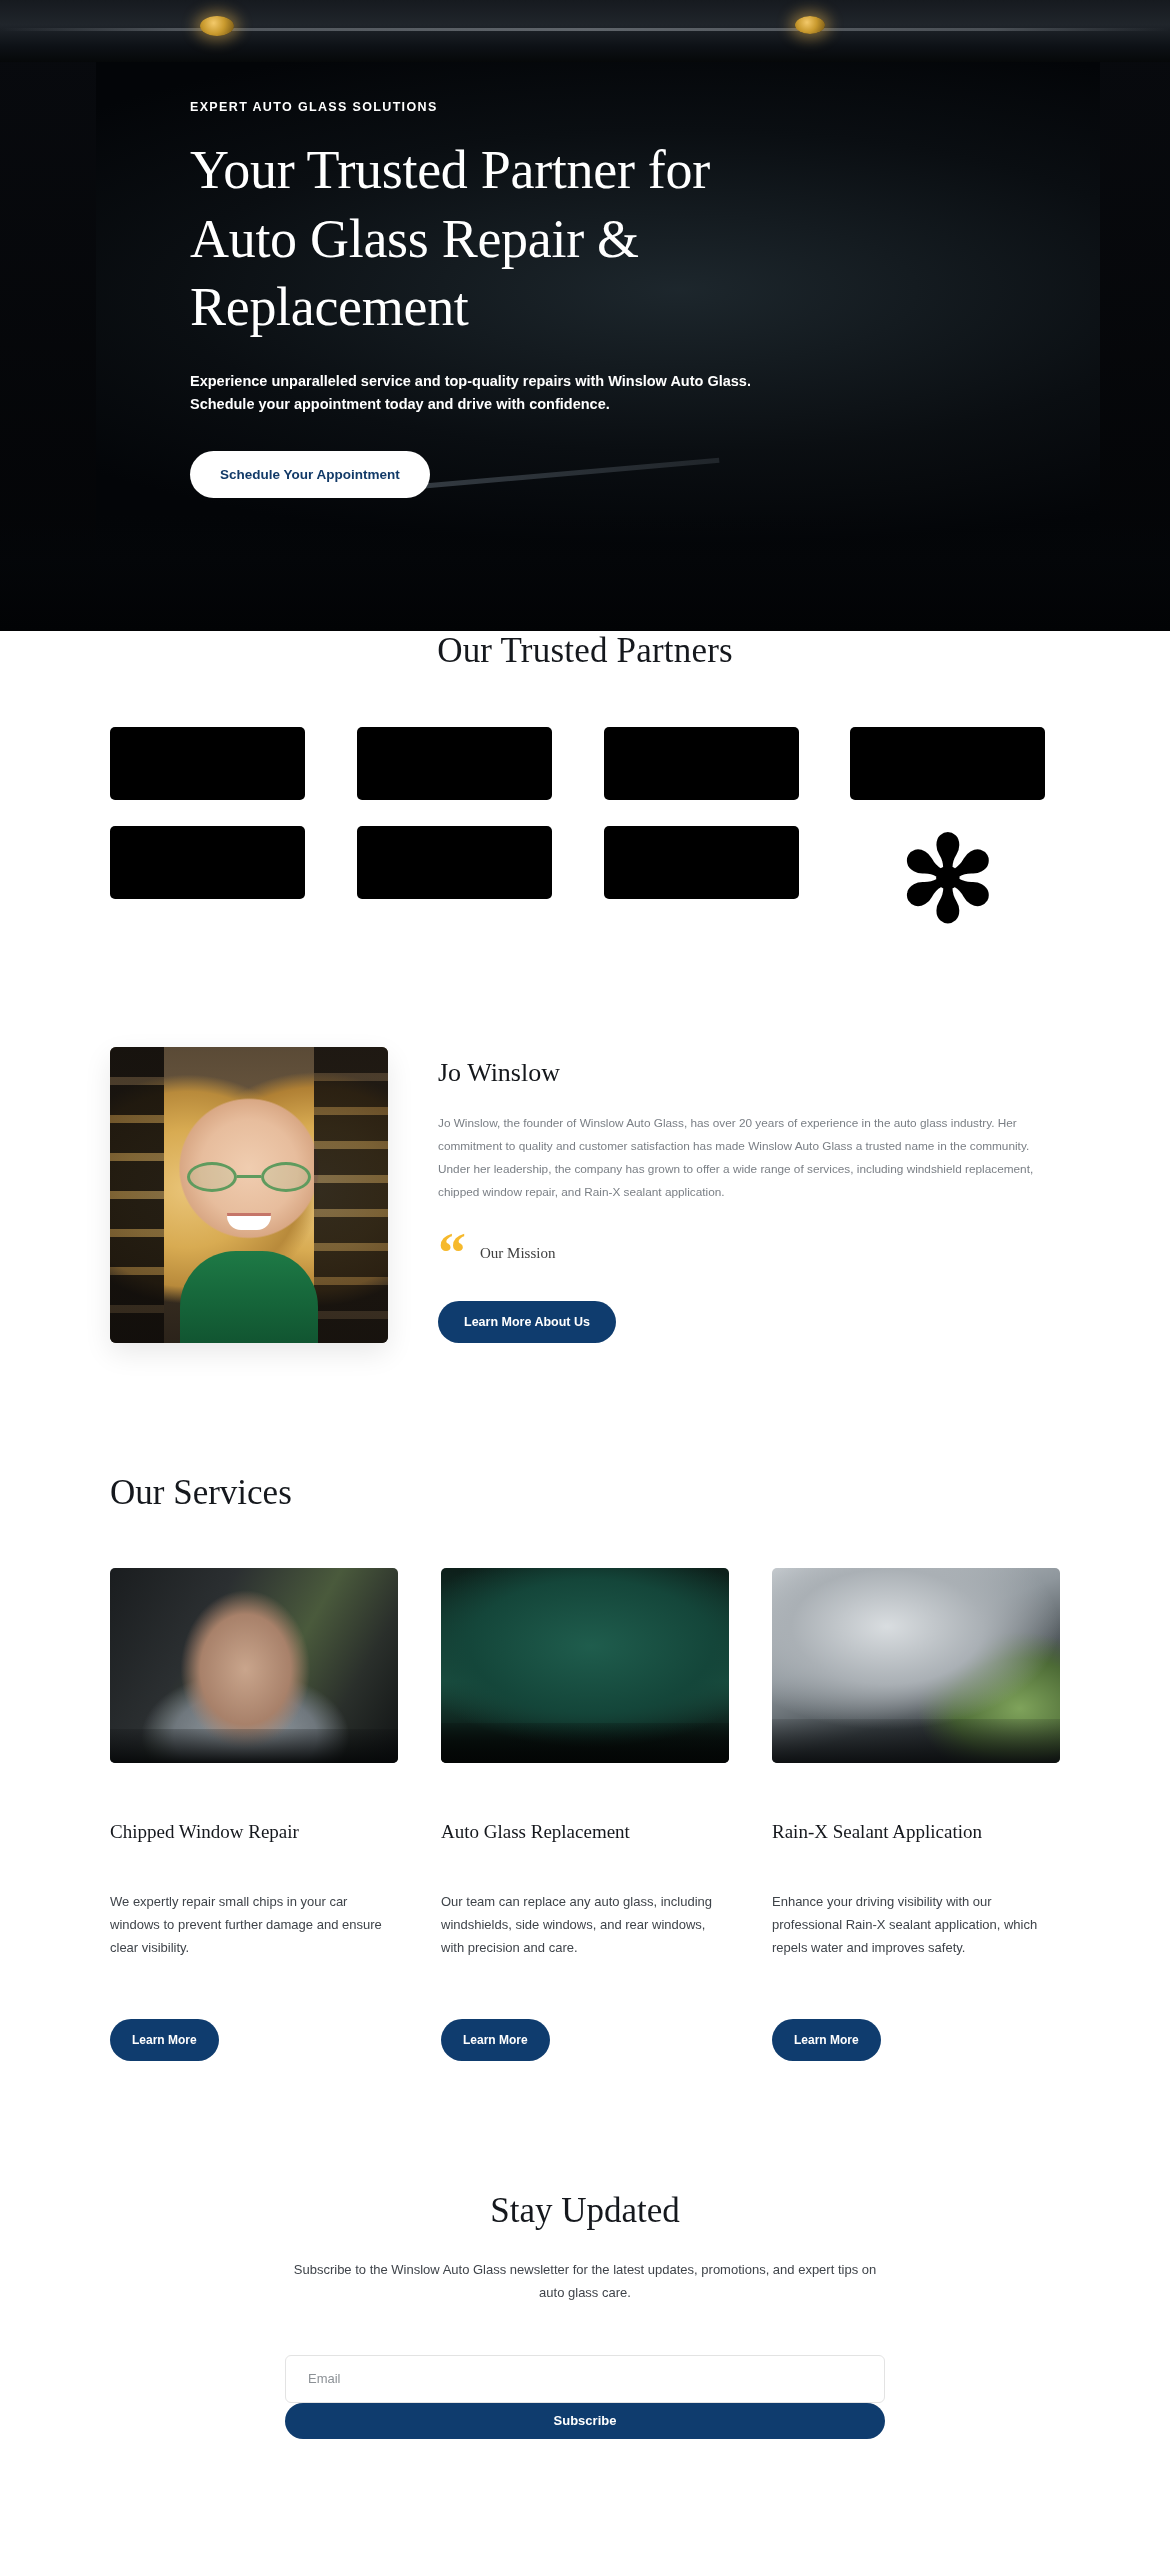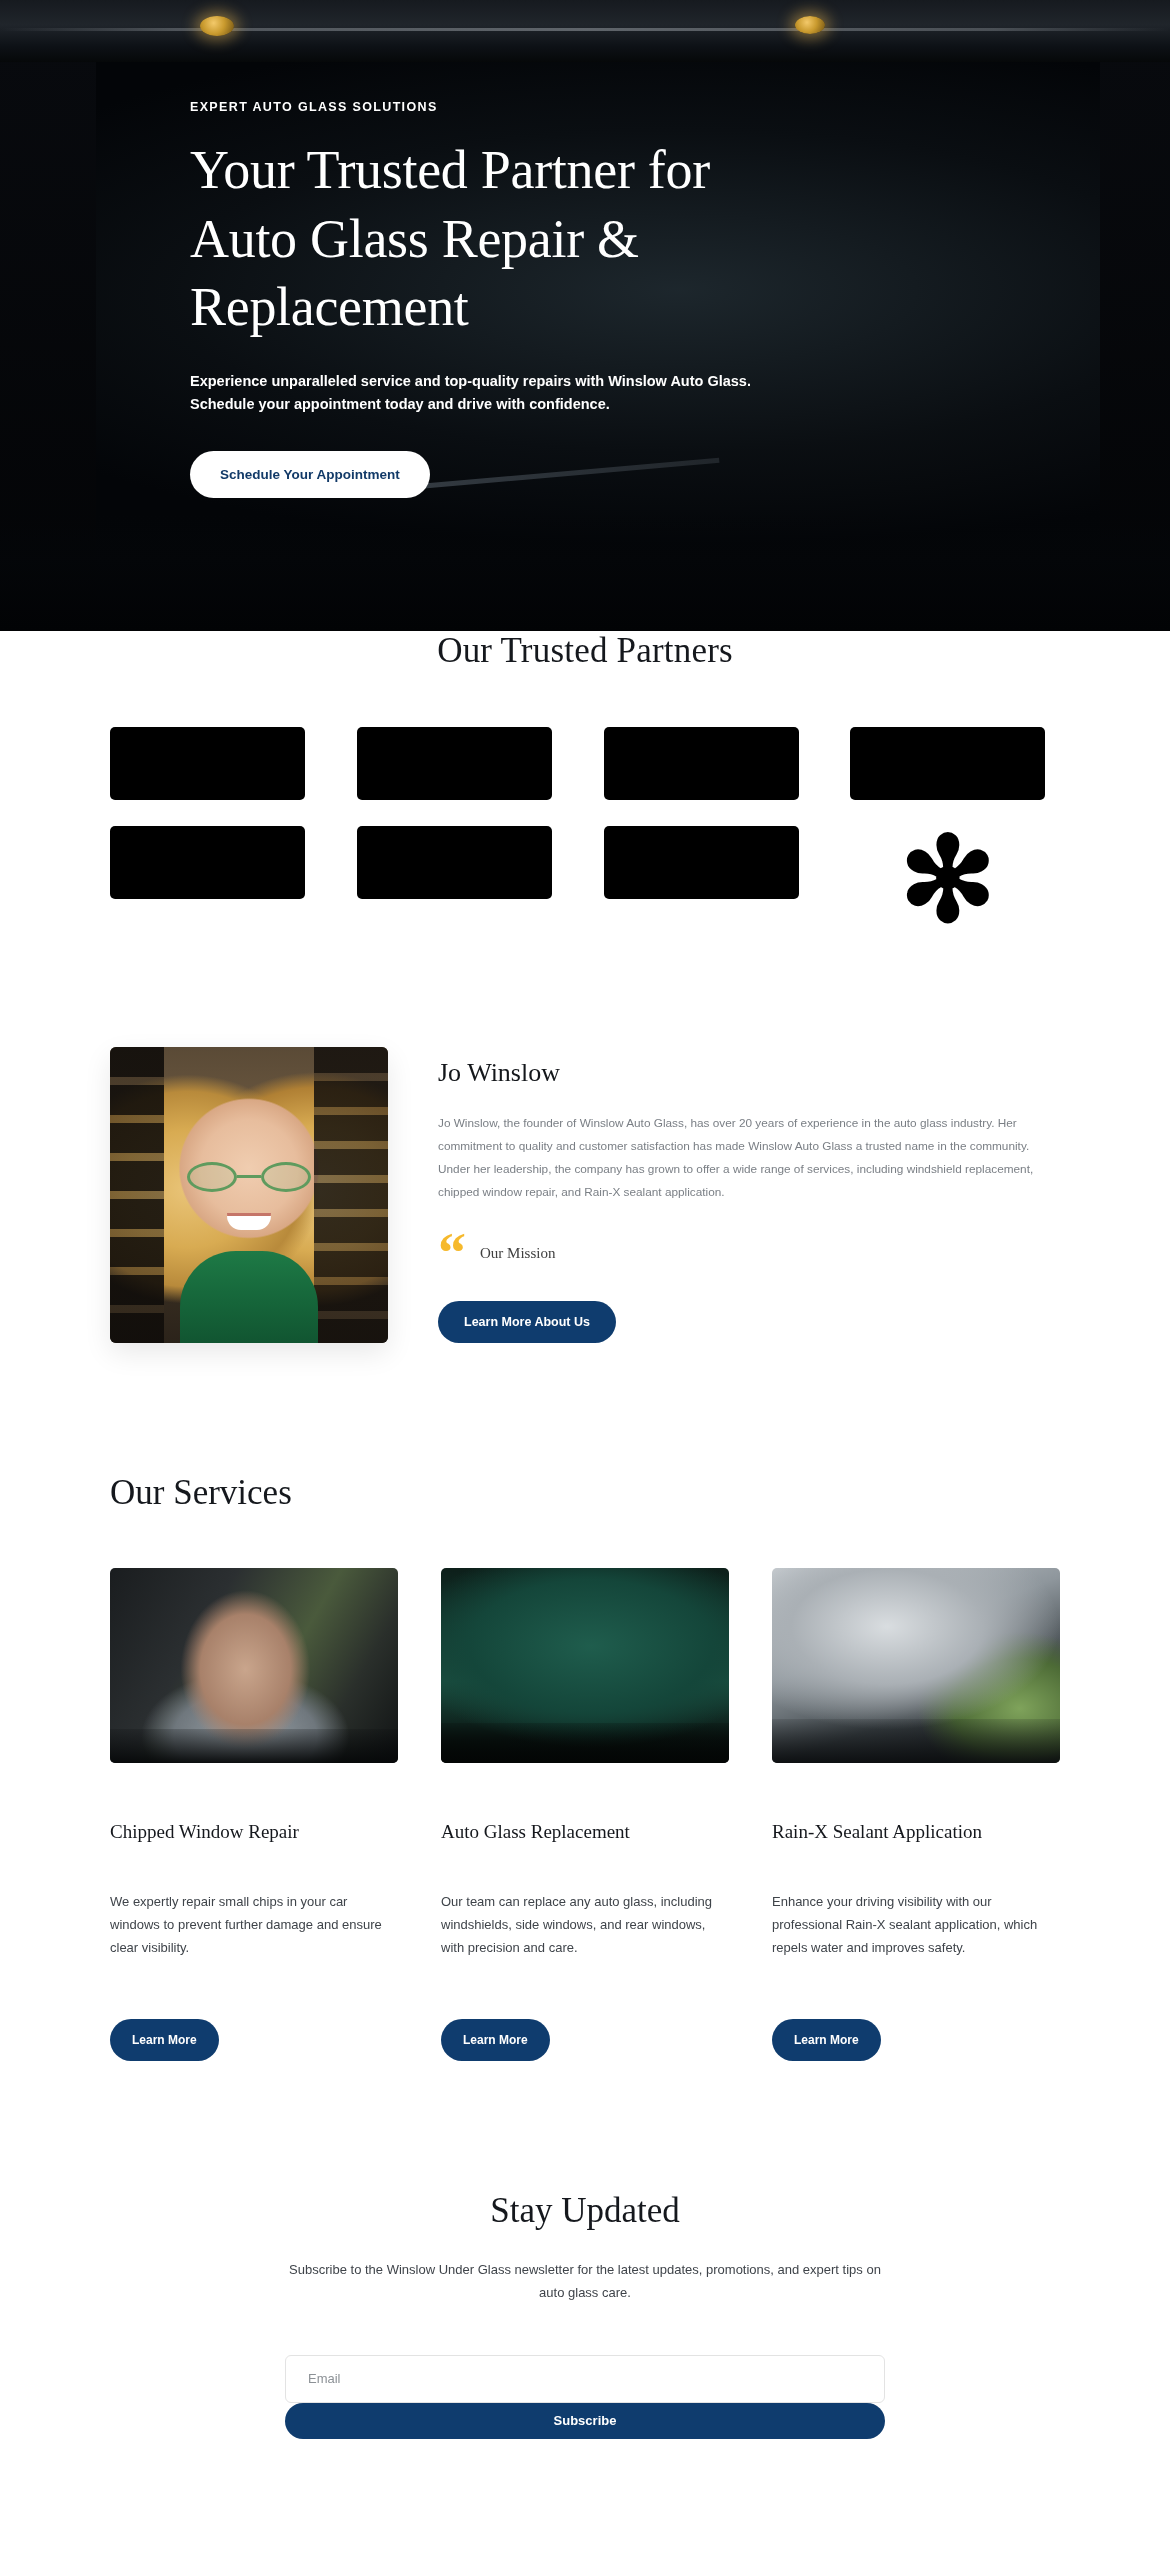--- a/index.html
+++ b/index.html
@@ -352,20 +352,20 @@
         <h4 class="service-name">Rain-X Sealant Application</h4>
         <p class="service-desc">Enhance your driving visibility with our professional Rain-X sealant application, which repels water and improves safety.</p>
         <button class="btn-navy-sm">Learn More</button>
       </div>
 
     </div>
   </section>
 
   <section class="newsletter">
     <h2 class="news-title">Stay Updated</h2>
-    <p class="news-sub">Subscribe to the Winslow Under Glass newsletter for the latest updates, promotions, and expert tips on auto glass care.</p>
+    <p class="news-sub">Subscribe to the Winslow Auto Glass newsletter for the latest updates, promotions, and expert tips on auto glass care.</p>
     <div class="news-form">
       <input class="news-input" type="email" placeholder="Email" style="">
       <button class="news-submit">Subscribe</button>
     </div>
   </section>
 
 </div>
 
 </body></html>

